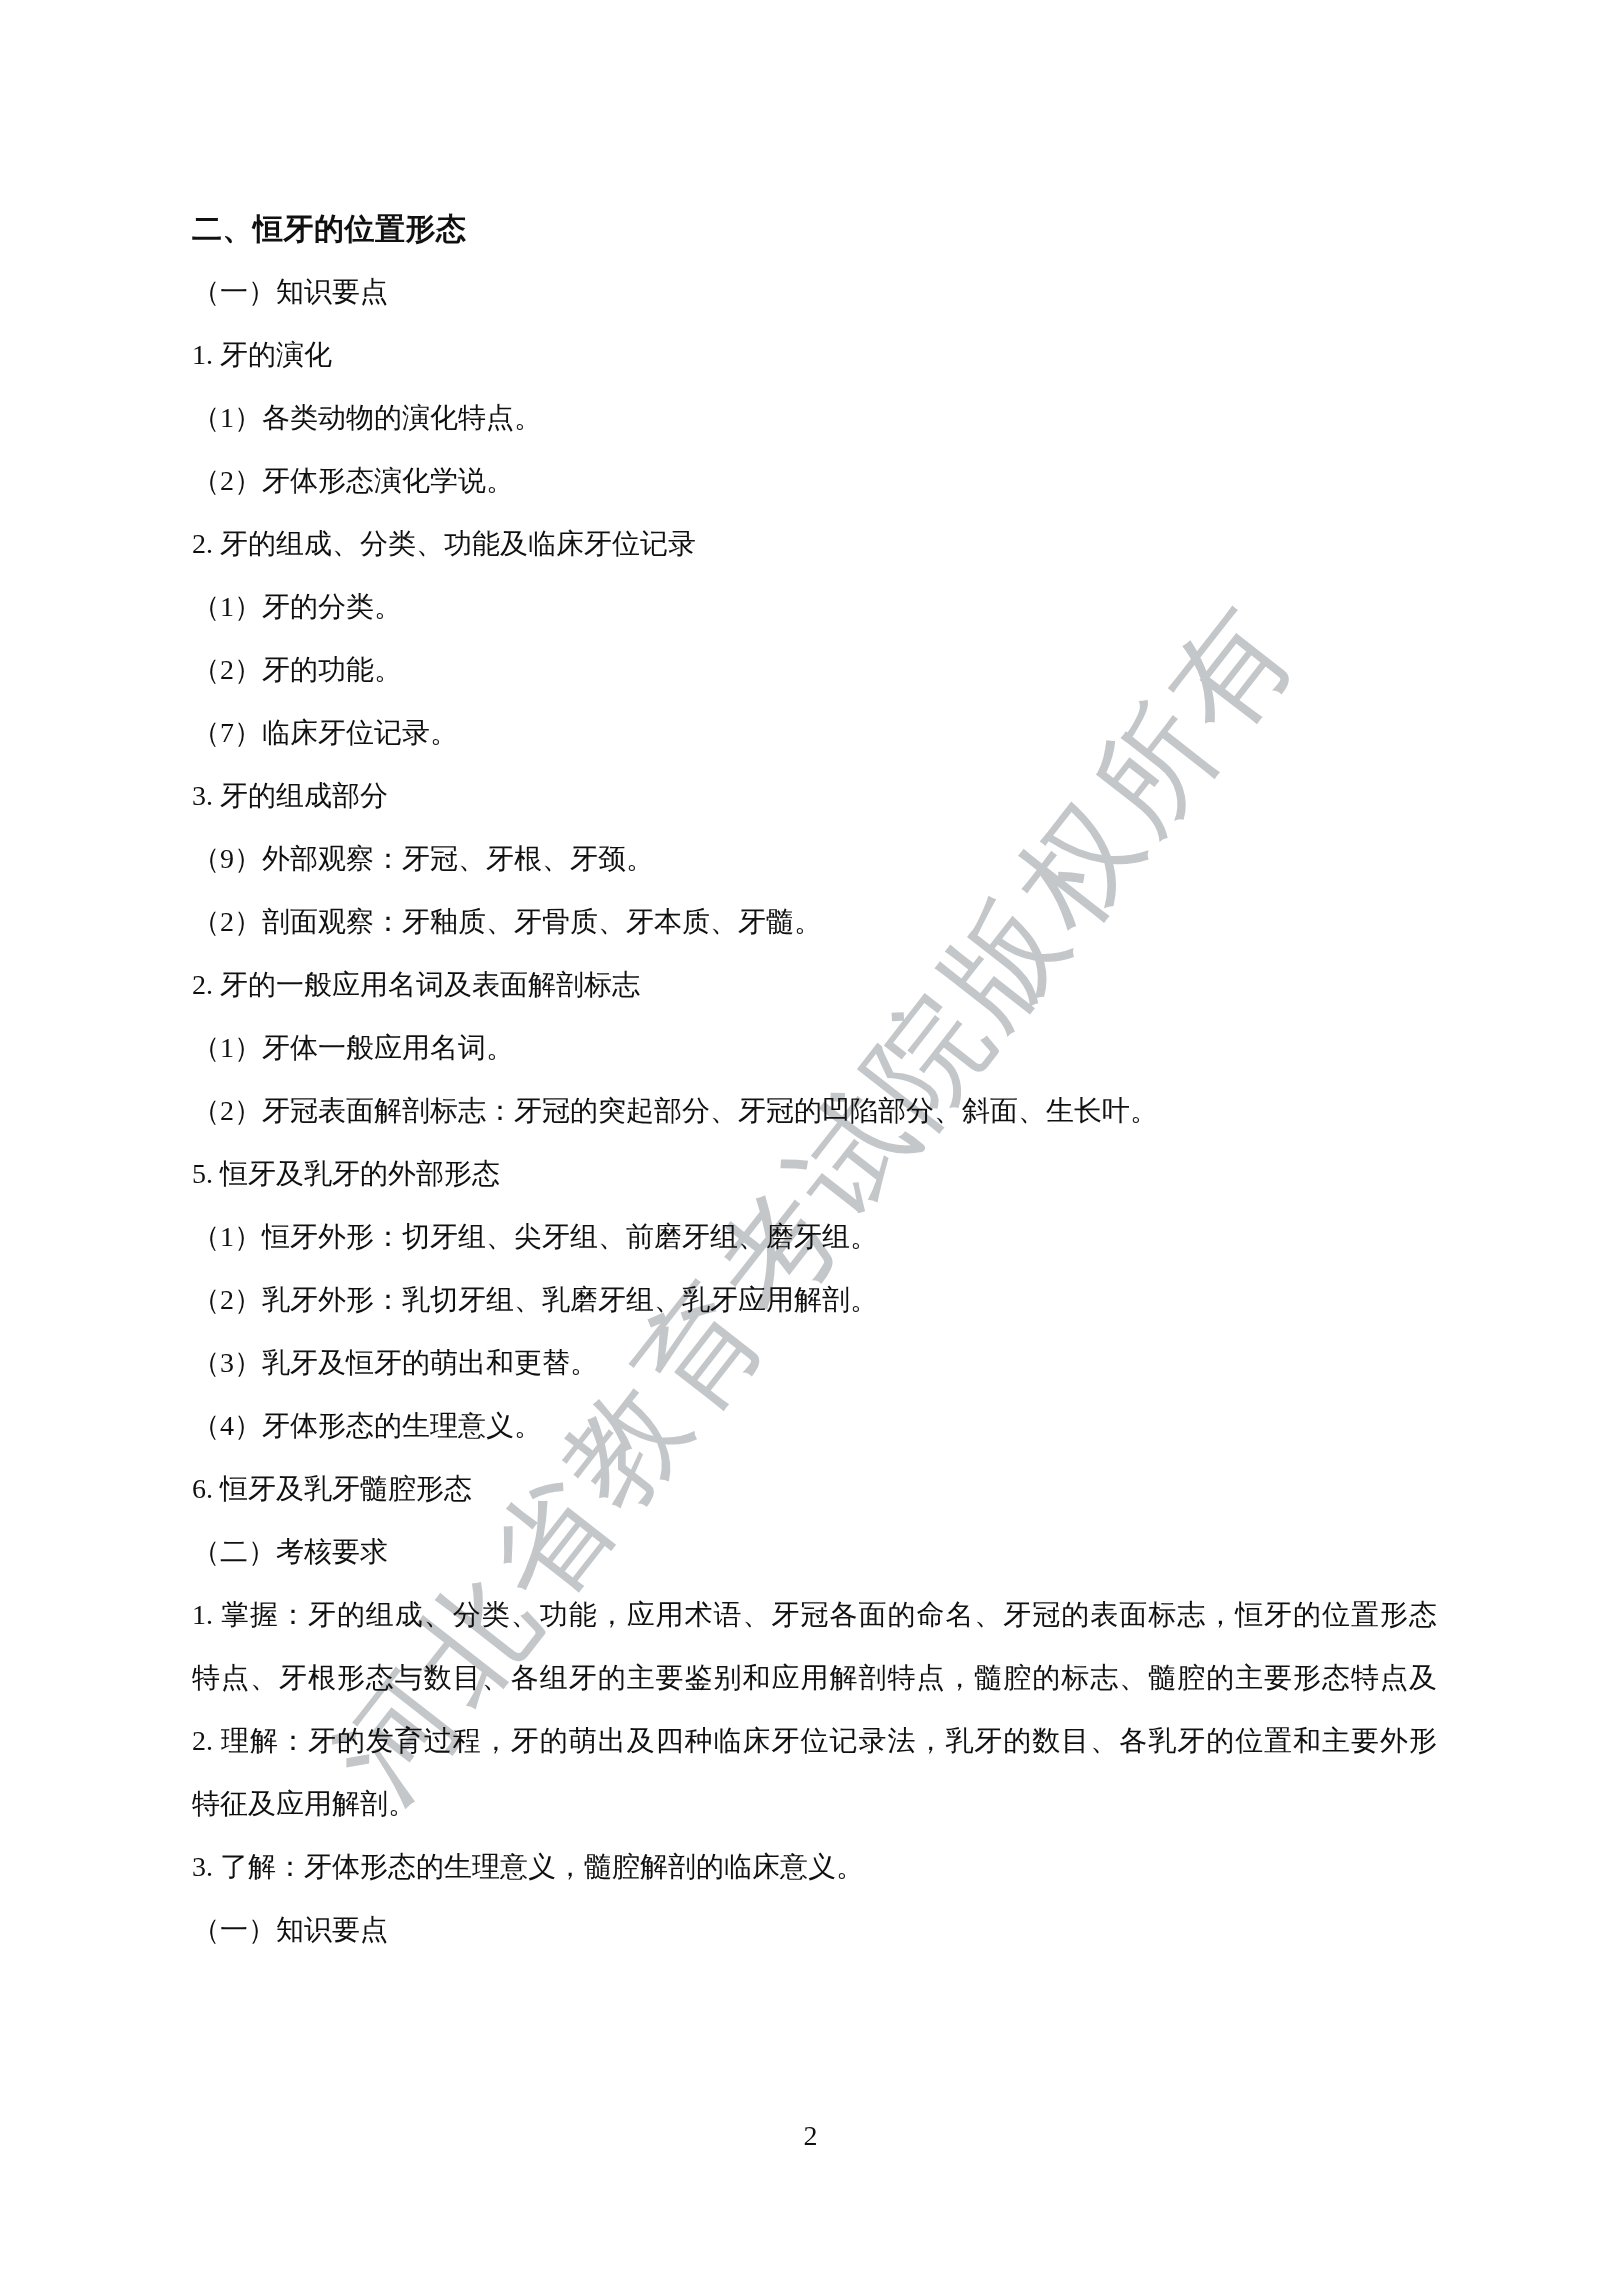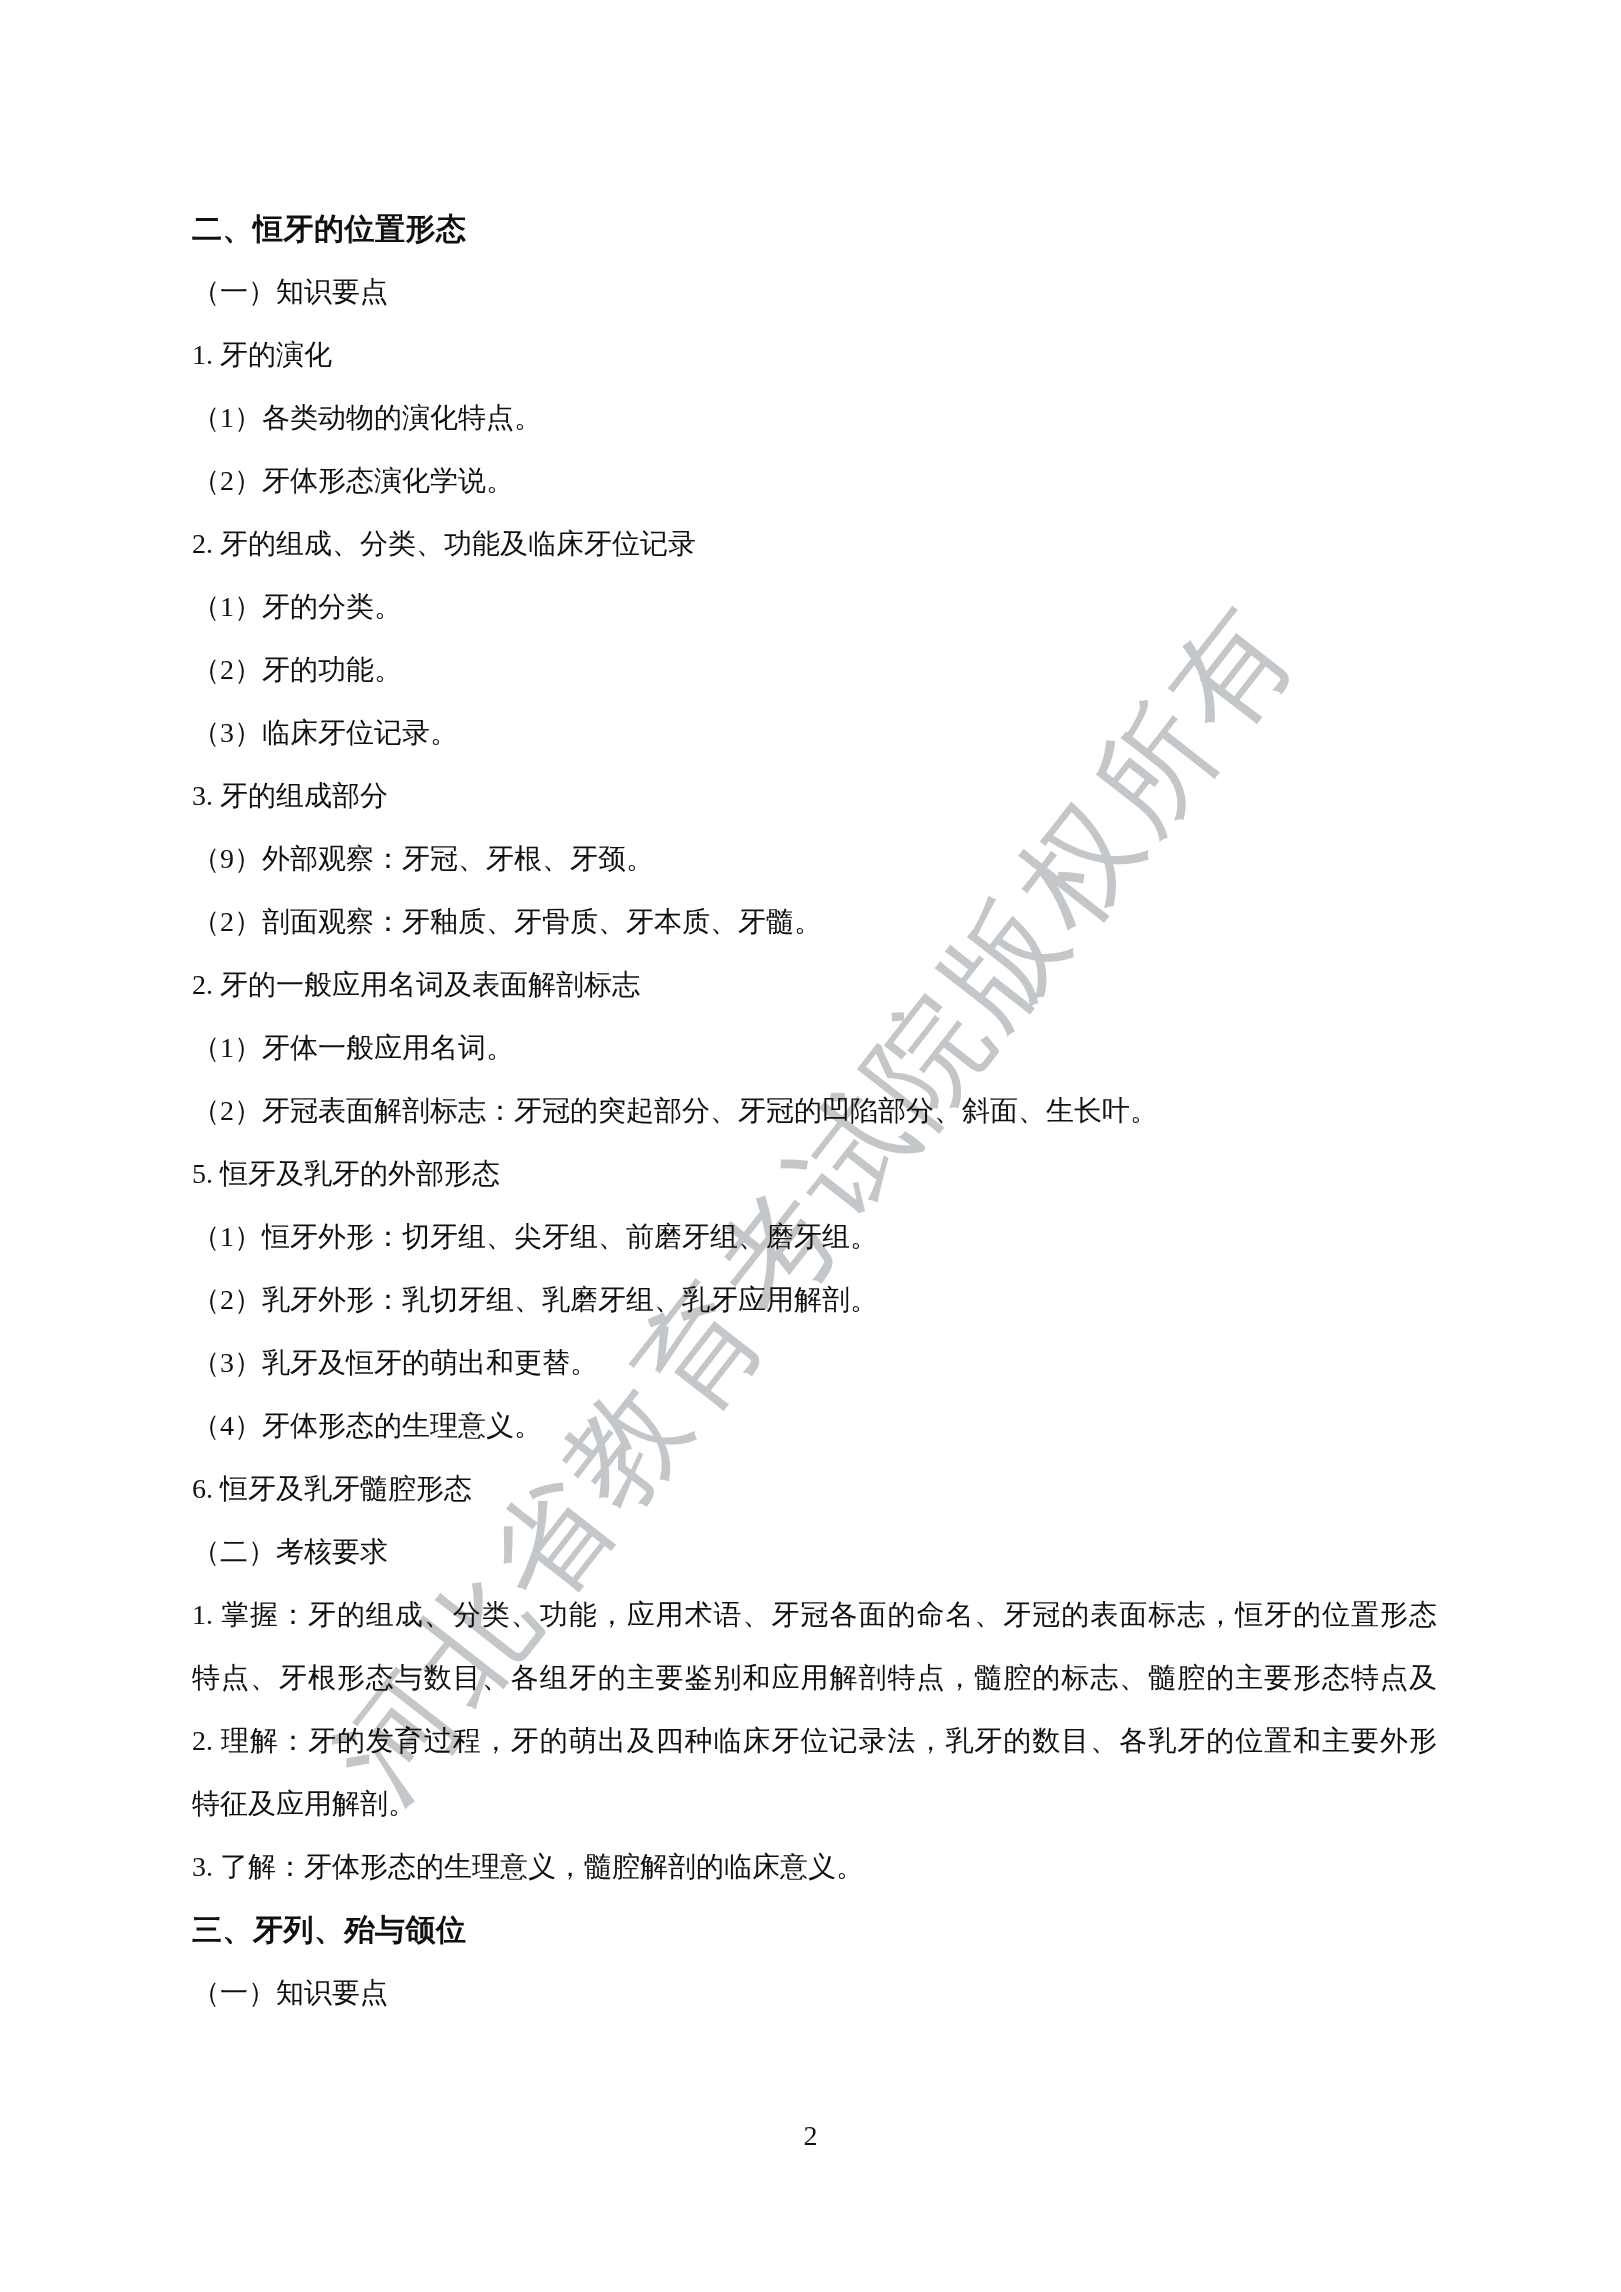--- a/index.html
+++ b/index.html
@@ -71,39 +71,38 @@
 
   <div class="content">
     <div class="line heading">二、恒牙的位置形态</div>
     <div class="line">（一）知识要点</div>
     <div class="line">1. 牙的演化</div>
     <div class="line">（1）各类动物的演化特点。</div>
     <div class="line">（2）牙体形态演化学说。</div>
     <div class="line">2. 牙的组成、分类、功能及临床牙位记录</div>
     <div class="line">（1）牙的分类。</div>
     <div class="line">（2）牙的功能。</div>
-    <div class="line">（3）临床牙位记录。</div>
+    <div class="line">（7）临床牙位记录。</div>
     <div class="line">3. 牙的组成部分</div>
     <div class="line">（9）外部观察：牙冠、牙根、牙颈。</div>
     <div class="line">（2）剖面观察：牙釉质、牙骨质、牙本质、牙髓。</div>
     <div class="line">2. 牙的一般应用名词及表面解剖标志</div>
     <div class="line">（1）牙体一般应用名词。</div>
     <div class="line">（2）牙冠表面解剖标志：牙冠的突起部分、牙冠的凹陷部分、斜面、生长叶。</div>
     <div class="line">5. 恒牙及乳牙的外部形态</div>
     <div class="line">（1）恒牙外形：切牙组、尖牙组、前磨牙组、磨牙组。</div>
     <div class="line">（2）乳牙外形：乳切牙组、乳磨牙组、乳牙应用解剖。</div>
     <div class="line">（3）乳牙及恒牙的萌出和更替。</div>
     <div class="line">（4）牙体形态的生理意义。</div>
     <div class="line">6. 恒牙及乳牙髓腔形态</div>
     <div class="line">（二）考核要求</div>
     <div class="line fill">1. 掌握：牙的组成、分类、功能，应用术语、牙冠各面的命名、牙冠的表面标志，恒牙的位置形态</div>
     <div class="line fill">特点、牙根形态与数目、各组牙的主要鉴别和应用解剖特点，髓腔的标志、髓腔的主要形态特点及</div>
     <div class="line fill">2. 理解：牙的发育过程，牙的萌出及四种临床牙位记录法，乳牙的数目、各乳牙的位置和主要外形</div>
     <div class="line">特征及应用解剖。</div>
     <div class="line">3. 了解：牙体形态的生理意义，髓腔解剖的临床意义。</div>
-    <div class="line heading">三、牙列、殆与颌位</div>
     <div class="line">（一）知识要点</div>
   </div>
 
   <div class="page-number">2</div>
 
 </div>
 
 
 </body></html>

